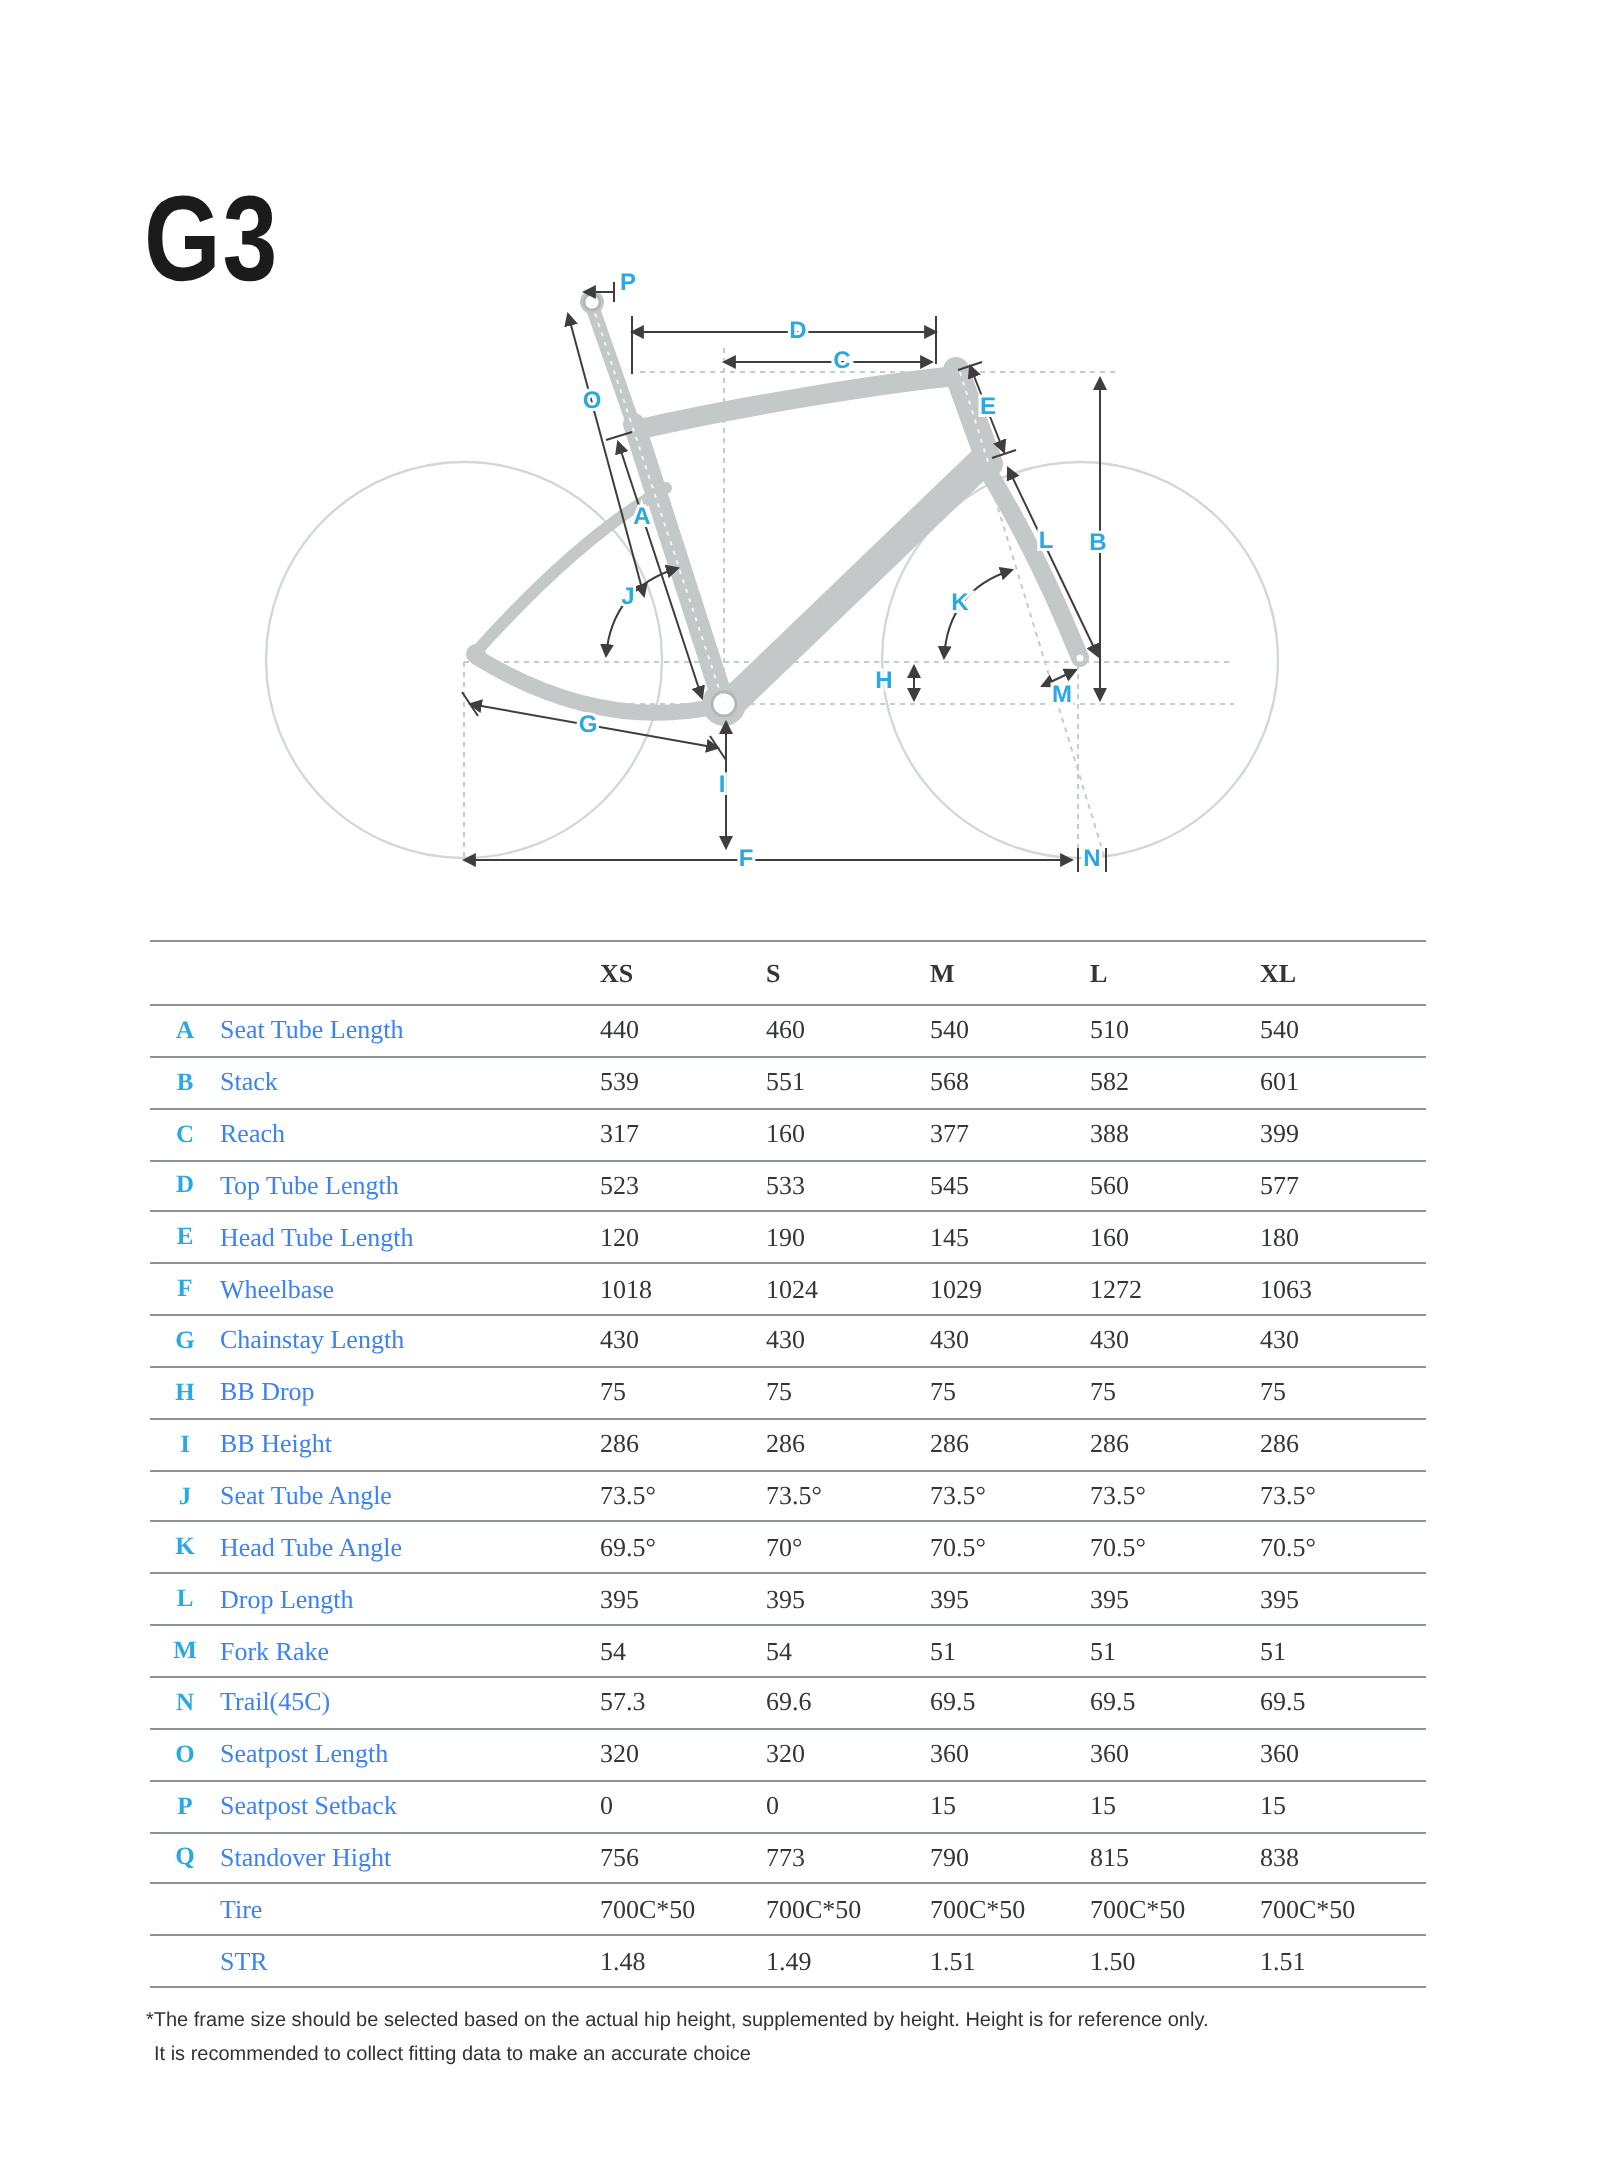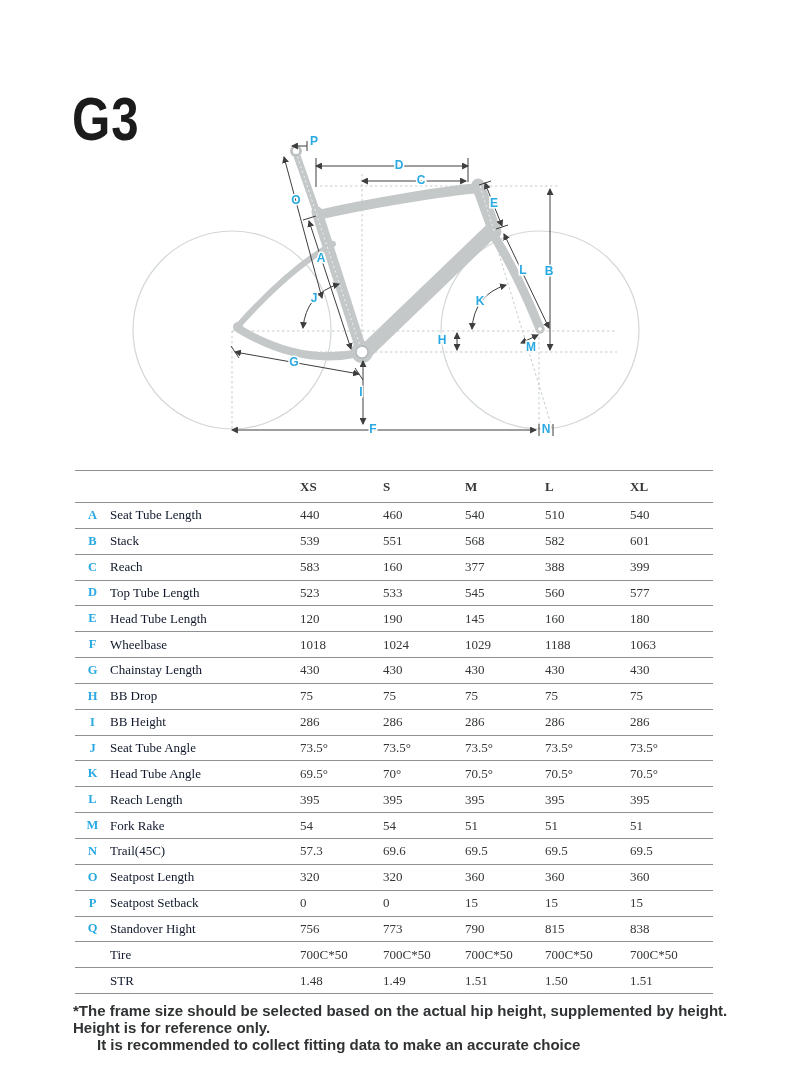--- a/index.html
+++ b/index.html
@@ -27,27 +27,27 @@
   
   .geo-table{position:absolute;left:75px;top:470px;width:638px;color:#2d2f30;}
   .trow{
     display:grid;grid-template-columns:35px 190px 83px 82px 80px 85px 83px;
     align-items:center;height:25.85px;box-sizing:border-box;
     border-bottom:1px solid #8d9295;
     font-family:Liberation Serif, serif;
   }
   .trow.head{height:33px;border-top:1px solid #8d9295;font-weight:700;font-size:13.5px;color:#1f2122;}
   .c-letter{text-align:center;color:#29a9e1;font-weight:700;font-size:12.5px;}
-  .c-label{font-size:13px;color:#0f172a;}
+  .c-label{font-size:13px;color:#3b82f6;}
   .c-val{font-size:13px;color:#333536;}
   .footnote{
     position:absolute;left:73px;top:1002px;width:670px;
-    font-size:15px;line-height:17px;color:#303233;font-weight:bold;
-  }
-  .footnote .l2{padding-left:4px;margin-left:20px;}
+    font-size:10px;line-height:17px;color:#303233;
+  }
+  .footnote .l2{padding-left:4px;}
 </style>
 </head>
 <body>
 
 <div class="page">
 
   <div class="title">G3</div>
 
   <svg class="diagram" viewBox="0 118 800 332" xmlns="http://www.w3.org/2000/svg">
     <defs>
@@ -170,21 +170,21 @@
           <div class="c-label">Stack</div>
           <div class="c-val">539</div>
           <div class="c-val">551</div>
           <div class="c-val">568</div>
           <div class="c-val">582</div>
           <div class="c-val">601</div>
         </div>
         <div class="trow">
           <div class="c-letter">C</div>
           <div class="c-label">Reach</div>
-          <div class="c-val">583</div>
+          <div class="c-val">317</div>
           <div class="c-val">160</div>
           <div class="c-val">377</div>
           <div class="c-val">388</div>
           <div class="c-val">399</div>
         </div>
         <div class="trow">
           <div class="c-letter">D</div>
           <div class="c-label">Top Tube Length</div>
           <div class="c-val">523</div>
           <div class="c-val">533</div>
@@ -200,21 +200,21 @@
           <div class="c-val">145</div>
           <div class="c-val">160</div>
           <div class="c-val">180</div>
         </div>
         <div class="trow">
           <div class="c-letter">F</div>
           <div class="c-label">Wheelbase</div>
           <div class="c-val">1018</div>
           <div class="c-val">1024</div>
           <div class="c-val">1029</div>
-          <div class="c-val">1188</div>
+          <div class="c-val">1272</div>
           <div class="c-val">1063</div>
         </div>
         <div class="trow">
           <div class="c-letter">G</div>
           <div class="c-label">Chainstay Length</div>
           <div class="c-val">430</div>
           <div class="c-val">430</div>
           <div class="c-val">430</div>
           <div class="c-val">430</div>
           <div class="c-val">430</div>
@@ -250,21 +250,21 @@
           <div class="c-letter">K</div>
           <div class="c-label">Head Tube Angle</div>
           <div class="c-val">69.5°</div>
           <div class="c-val">70°</div>
           <div class="c-val">70.5°</div>
           <div class="c-val">70.5°</div>
           <div class="c-val">70.5°</div>
         </div>
         <div class="trow">
           <div class="c-letter">L</div>
-          <div class="c-label">Reach Length</div>
+          <div class="c-label">Drop Length</div>
           <div class="c-val">395</div>
           <div class="c-val">395</div>
           <div class="c-val">395</div>
           <div class="c-val">395</div>
           <div class="c-val">395</div>
         </div>
         <div class="trow">
           <div class="c-letter">M</div>
           <div class="c-label">Fork Rake</div>
           <div class="c-val">54</div>

